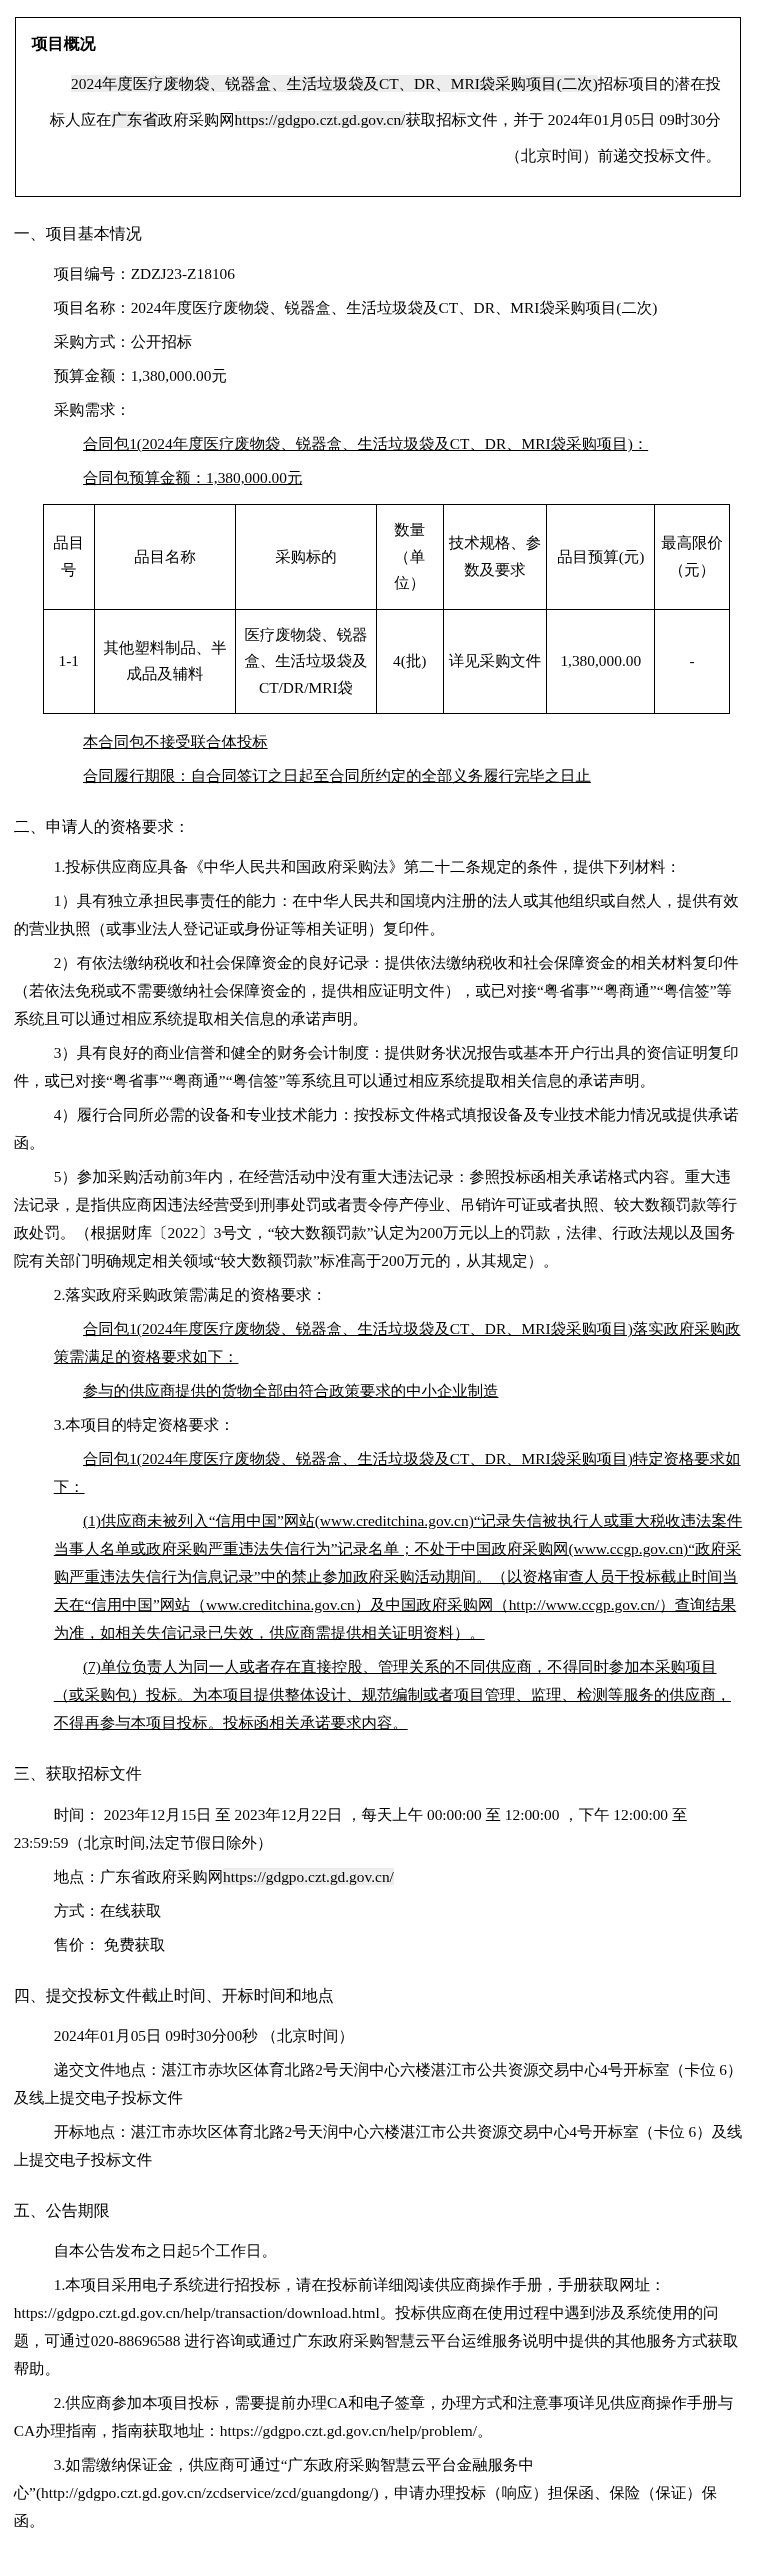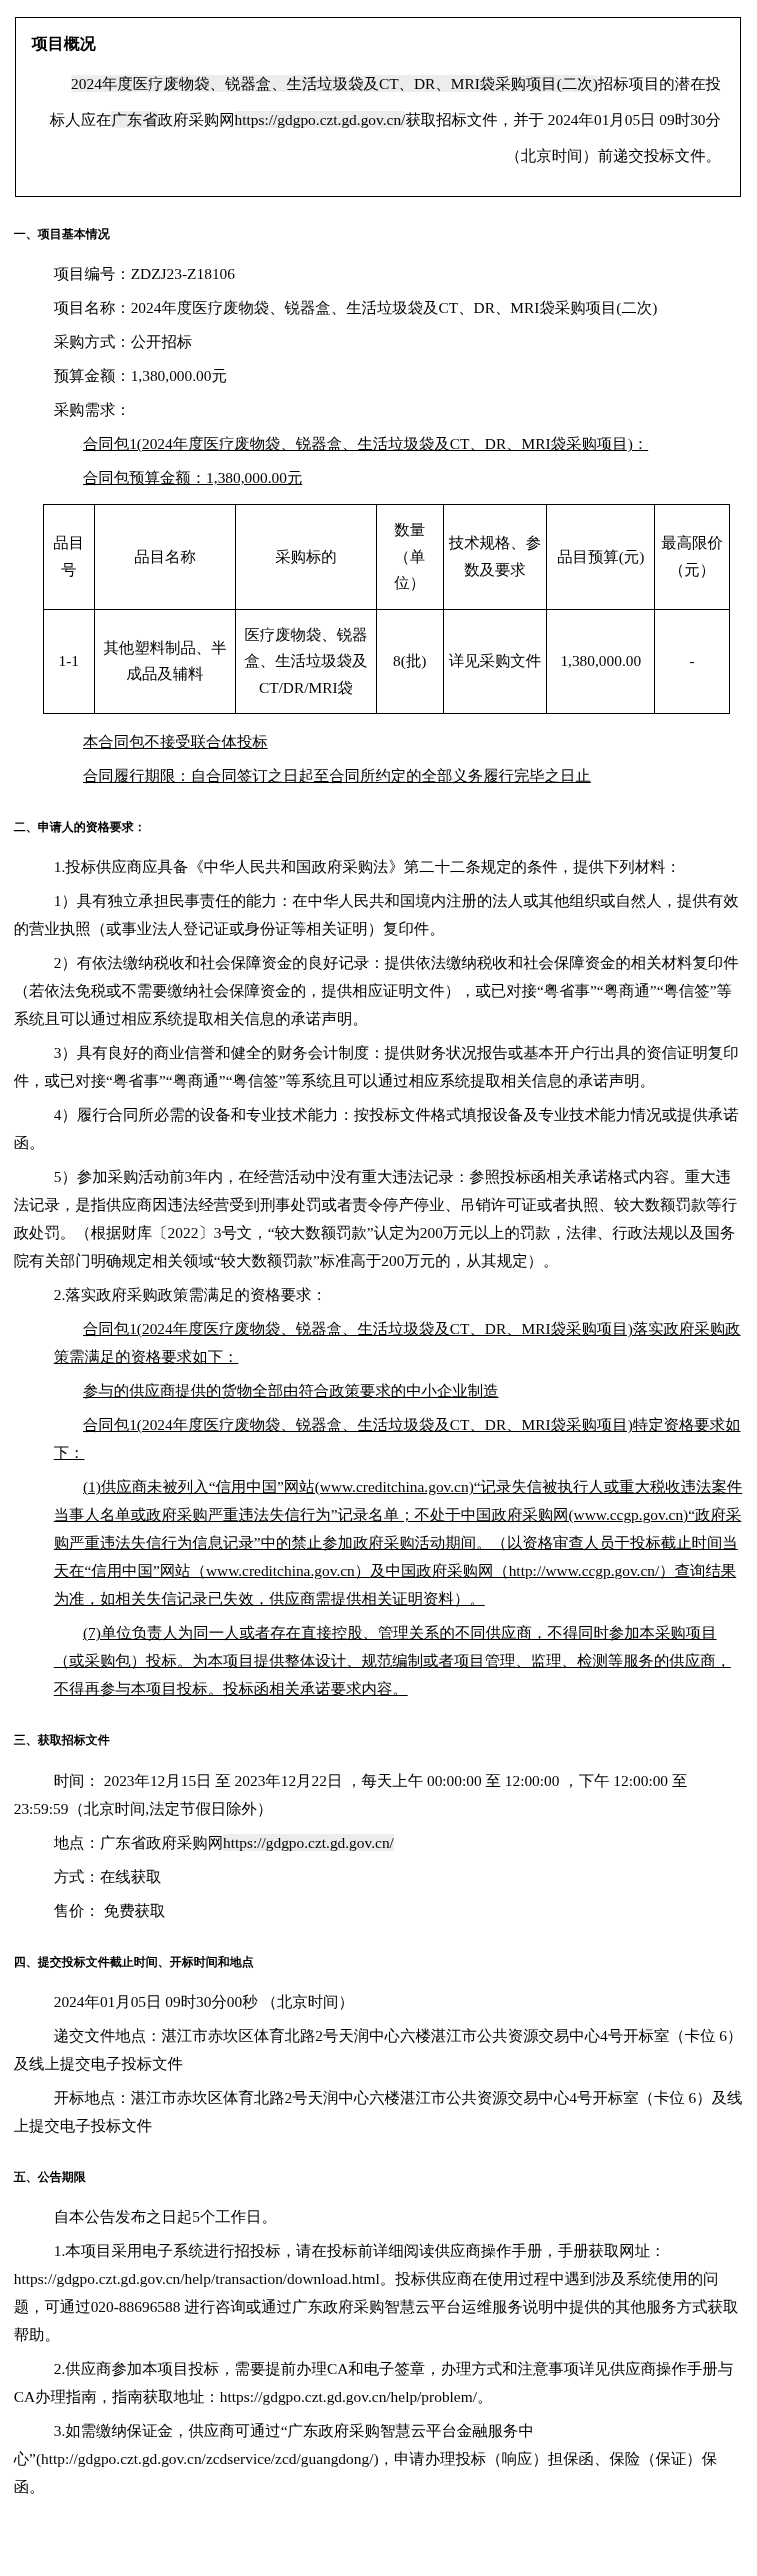--- a/index.html
+++ b/index.html
@@ -24,22 +24,22 @@
   }
   .ovp{
     margin:5.1px 0 0 0;
     text-indent:2.4em;
     line-height:36px;
     text-align:right;
   }
   .hl{background:#ededed;}
   
   h2.sec{
-    font-size:12px;
-    font-weight:bold;
+    font-size:16px;
+    font-weight:normal;
     margin:26px 0 15.4px 0;
     line-height:22px;
   }
   
   p{margin:4px 0 6px 0;line-height:28px;}
   .ind1{text-indent:2.6em;}
   .ind2{margin-left:2.6em;text-indent:1.9em;text-decoration:underline;}
   
   table.items{
     border-collapse:collapse;
@@ -97,41 +97,42 @@
       <th>采购标的</th>
       <th>数量（单位）</th>
       <th>技术规格、参数及要求</th>
       <th>品目预算(元)</th>
       <th>最高限价（元）</th>
     </tr>
     <tr>
       <td>1-1</td>
       <td>其他塑料制品、半成品及辅料</td>
       <td>医疗废物袋、锐器盒、生活垃圾袋及CT/DR/MRI袋</td>
-      <td>8(批)</td>
+      <td>4(批)</td>
       <td>详见采购文件</td>
       <td>1,380,000.00</td>
       <td>-</td>
     </tr>
   </tbody>
     </table>
 
   <p class="ind2">本合同包不接受联合体投标</p>
   <p class="ind2">合同履行期限：自合同签订之日起至合同所约定的全部义务履行完毕之日止</p>
 
   <h2 class="sec">二、申请人的资格要求：</h2>
   <p class="ind1">1.投标供应商应具备《中华人民共和国政府采购法》第二十二条规定的条件，提供下列材料：</p>
   <p class="ind1">1）具有独立承担民事责任的能力：在中华人民共和国境内注册的法人或其他组织或自然人，提供有效的营业执照（或事业法人登记证或身份证等相关证明）复印件。</p>
   <p class="ind1">2）有依法缴纳税收和社会保障资金的良好记录：提供依法缴纳税收和社会保障资金的相关材料复印件（若依法免税或不需要缴纳社会保障资金的，提供相应证明文件），或已对接“粤省事”“粤商通”“粤信签”等系统且可以通过相应系统提取相关信息的承诺声明。</p>
   <p class="ind1">3）具有良好的商业信誉和健全的财务会计制度：提供财务状况报告或基本开户行出具的资信证明复印件，或已对接“粤省事”“粤商通”“粤信签”等系统且可以通过相应系统提取相关信息的承诺声明。</p>
   <p class="ind1">4）履行合同所必需的设备和专业技术能力：按投标文件格式填报设备及专业技术能力情况或提供承诺函。</p>
   <p class="ind1">5）参加采购活动前3年内，在经营活动中没有重大违法记录：参照投标函相关承诺格式内容。重大违法记录，是指供应商因违法经营受到刑事处罚或者责令停产停业、吊销许可证或者执照、较大数额罚款等行政处罚。（根据财库〔2022〕3号文，“较大数额罚款”认定为200万元以上的罚款，法律、行政法规以及国务院有关部门明确规定相关领域“较大数额罚款”标准高于200万元的，从其规定）。</p>
   <p class="ind1">2.落实政府采购政策需满足的资格要求：</p>
   <p class="ind2">合同包1(2024年度医疗废物袋、锐器盒、生活垃圾袋及CT、DR、MRI袋采购项目)落实政府采购政策需满足的资格要求如下：</p>
   <p class="ind2">参与的供应商提供的货物全部由符合政策要求的中小企业制造</p>
+  <p class="ind1">3.本项目的特定资格要求：</p>
   <p class="ind2">合同包1(2024年度医疗废物袋、锐器盒、生活垃圾袋及CT、DR、MRI袋采购项目)特定资格要求如下：</p>
   <p class="ind2">(1)供应商未被列入“信用中国”网站(www.creditchina.gov.cn)“记录失信被执行人或重大税收违法案件当事人名单或政府采购严重违法失信行为”记录名单；不处于中国政府采购网(www.ccgp.gov.cn)“政府采购严重违法失信行为信息记录”中的禁止参加政府采购活动期间。（以资格审查人员于投标截止时间当天在“信用中国”网站（www.creditchina.gov.cn）及中国政府采购网（http://www.ccgp.gov.cn/）查询结果为准，如相关失信记录已失效，供应商需提供相关证明资料）。</p>
   <p class="ind2">(7)单位负责人为同一人或者存在直接控股、管理关系的不同供应商，不得同时参加本采购项目（或采购包）投标。为本项目提供整体设计、规范编制或者项目管理、监理、检测等服务的供应商，不得再参与本项目投标。投标函相关承诺要求内容。</p>
 
   <h2 class="sec">三、获取招标文件</h2>
   <p class="ind1">时间： 2023年12月15日 至 2023年12月22日 ，每天上午 00:00:00 至 12:00:00 ，下午 12:00:00 至 23:59:59（北京时间,法定节假日除外）</p>
   <p class="ind1"><span>地点：广东省政府采购网</span><span class="hl">https://gdgpo.czt.gd.gov.cn/</span></p>
   <p class="ind1">方式：在线获取</p>
   <p class="ind1">售价： 免费获取</p>
 

